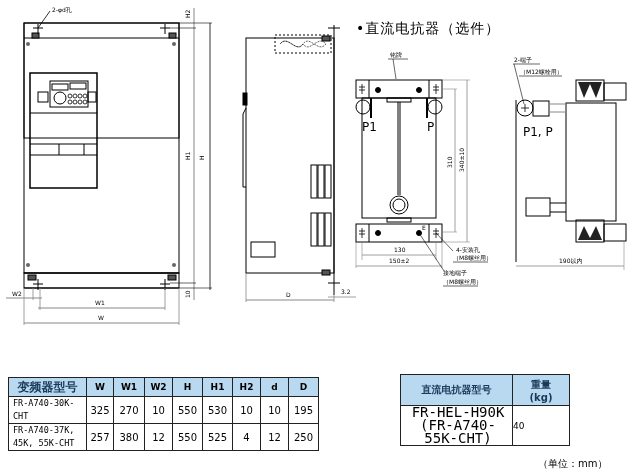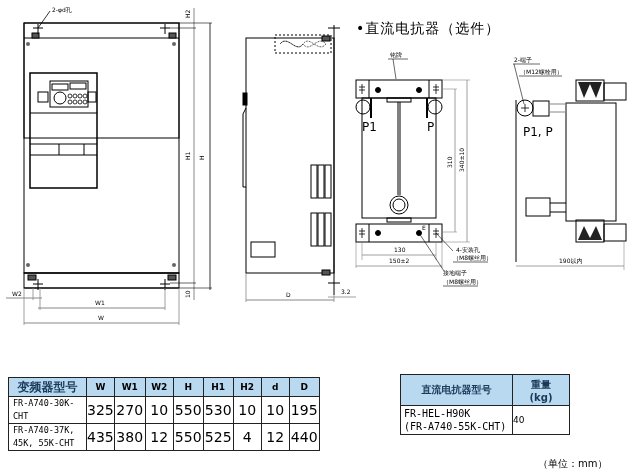--- a/index.html
+++ b/index.html
@@ -4,30 +4,30 @@
 <style>
   html, body { margin:0; padding:0; background:#ffffff; }
   body { width:632px; height:472px; position:relative; overflow:hidden; font-family:"DejaVu Sans", sans-serif; color:#000; }
   #drawing { position:absolute; left:0; top:0; width:632px; height:360px; }
   .dimtxt { font-family:"DejaVu Sans", sans-serif; font-size:6px; fill:#000; }
   .lbltxt { font-family:"DejaVu Sans", sans-serif; font-size:6px; fill:#000; }
   .big { font-family:"DejaVu Sans", sans-serif; font-size:12px; fill:#000; }
   .section-title { position:absolute; left:356px; top:20px; font-size:14px; font-family:"DejaVu Sans", sans-serif; letter-spacing:1px; }
   table { border-collapse:collapse; position:absolute; font-family:"DejaVu Sans Mono", monospace; }
   #inv-table { left:8px; top:377px; }
-  #inv-table th, #inv-table td { border:1px solid #222; text-align:center; font-size:14px; padding:0; }
+  #inv-table th, #inv-table td { border:1px solid #222; text-align:center; font-size:10px; padding:0; }
   #inv-table th { background:#b8d9f0; height:18px; font-family:"DejaVu Sans", sans-serif; font-weight:bold; font-size:9px;margin-top:36px; }
   #inv-table th.first { font-size:12px; color:#1a3a5a; }
   #inv-table td { height:25px; font-family:"DejaVu Sans", sans-serif; }
   #inv-table td.model { text-align:left; padding-left:4px; font-family:"DejaVu Sans Mono", monospace; font-size:8.5px; line-height:13px;margin-top:38px; }
   #reac-table { left:400px; top:374px; }
   #reac-table th, #reac-table td { border:1px solid #222; padding:0; }
   #reac-table th { background:#b8d9f0; font-family:"DejaVu Sans", sans-serif; font-weight:bold; font-size:10px; height:30px; color:#1a3a5a; }
   #reac-table td { font-size:9px; height:28px; font-family:"DejaVu Sans", sans-serif; }
-  #reac-table td.model { text-align:left; padding-left:3px; font-family:"DejaVu Sans Mono", monospace; font-size:10px; line-height:13px; }
+  #reac-table td.model { text-align:center; padding-left:3px; font-family:"DejaVu Sans Mono", monospace; font-size:14px; line-height:13px; }
   .unit-note { position:absolute; left:538px; top:457px; font-size:10px; font-family:"DejaVu Sans", sans-serif; }
 </style>
 </head>
 <body>
 
 <svg id="drawing" viewBox="0 0 632 360" xmlns="http://www.w3.org/2000/svg">
 
   <g stroke="#000" fill="none" stroke-width="1">
     <rect x="24" y="23" width="155" height="115"></rect>
     <rect x="24" y="23" width="155" height="250"></rect>
@@ -295,28 +295,28 @@
       <td>270</td>
       <td>10</td>
       <td>550</td>
       <td>530</td>
       <td>10</td>
       <td>10</td>
       <td>195</td>
     </tr>
     <tr>
       <td class="model"><span>FR-A740-37K,</span><br><span>45K, 55K-CHT</span></td>
-      <td>435</td>
+      <td>257</td>
       <td>380</td>
       <td>12</td>
       <td>550</td>
       <td>525</td>
       <td>4</td>
       <td>12</td>
-      <td>440</td>
+      <td>250</td>
     </tr>
   </tbody>
 </table>
 
 <table id="reac-table">
   <colgroup>
       <col style="width:112px">
       <col style="width:57px">
     </colgroup>
   <thead>

